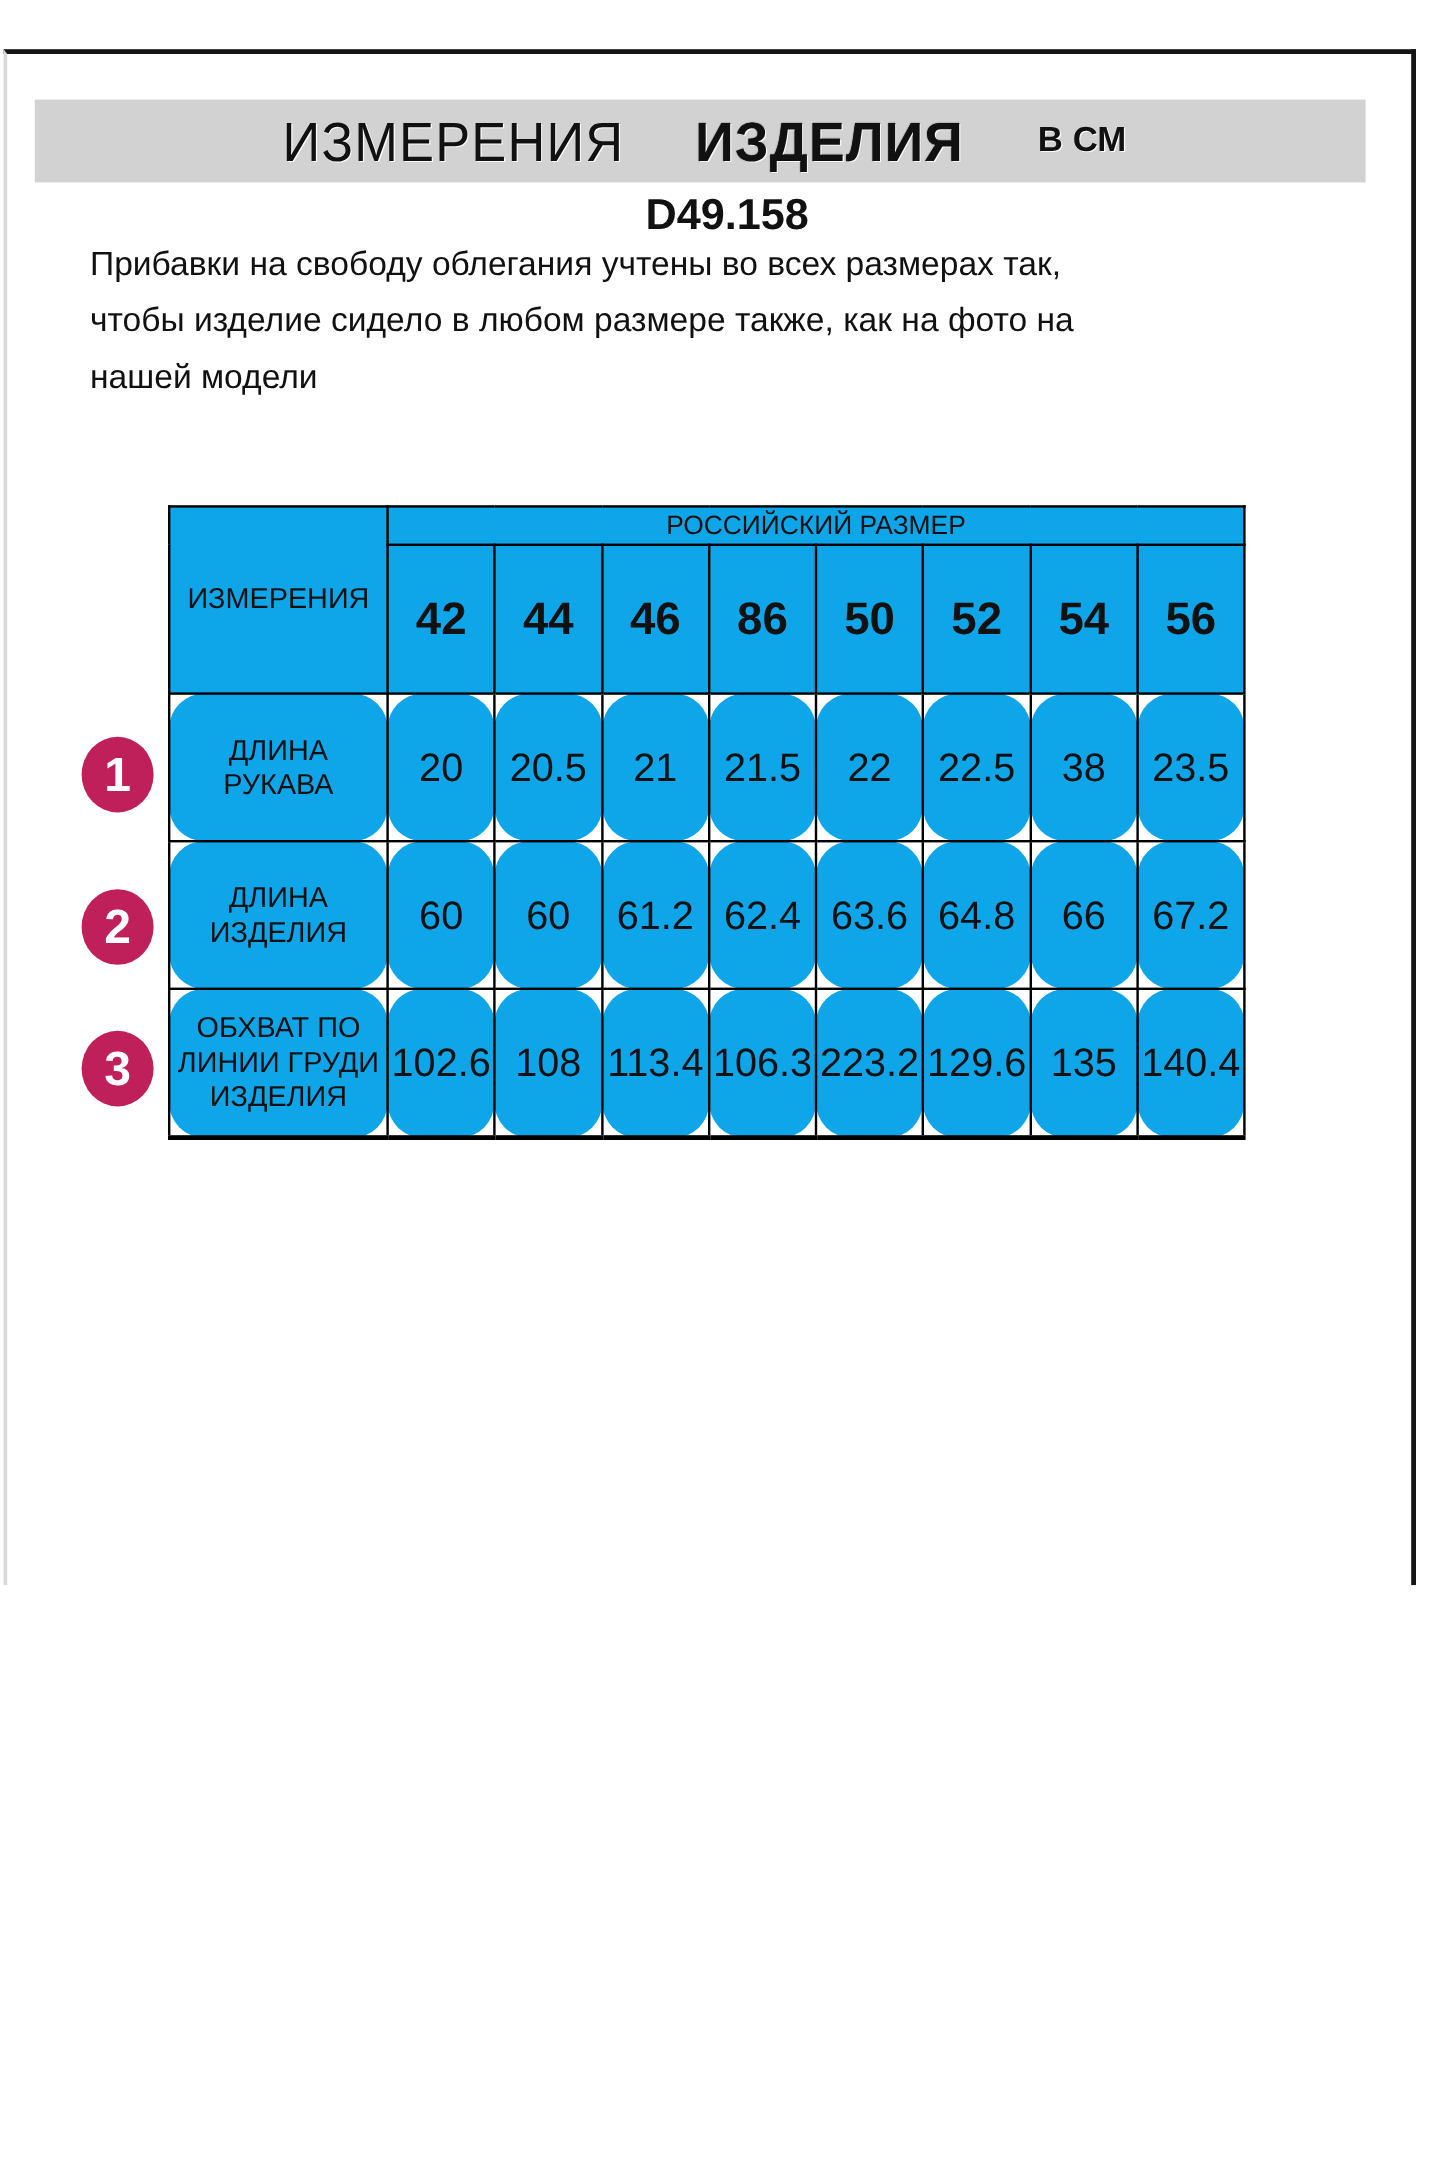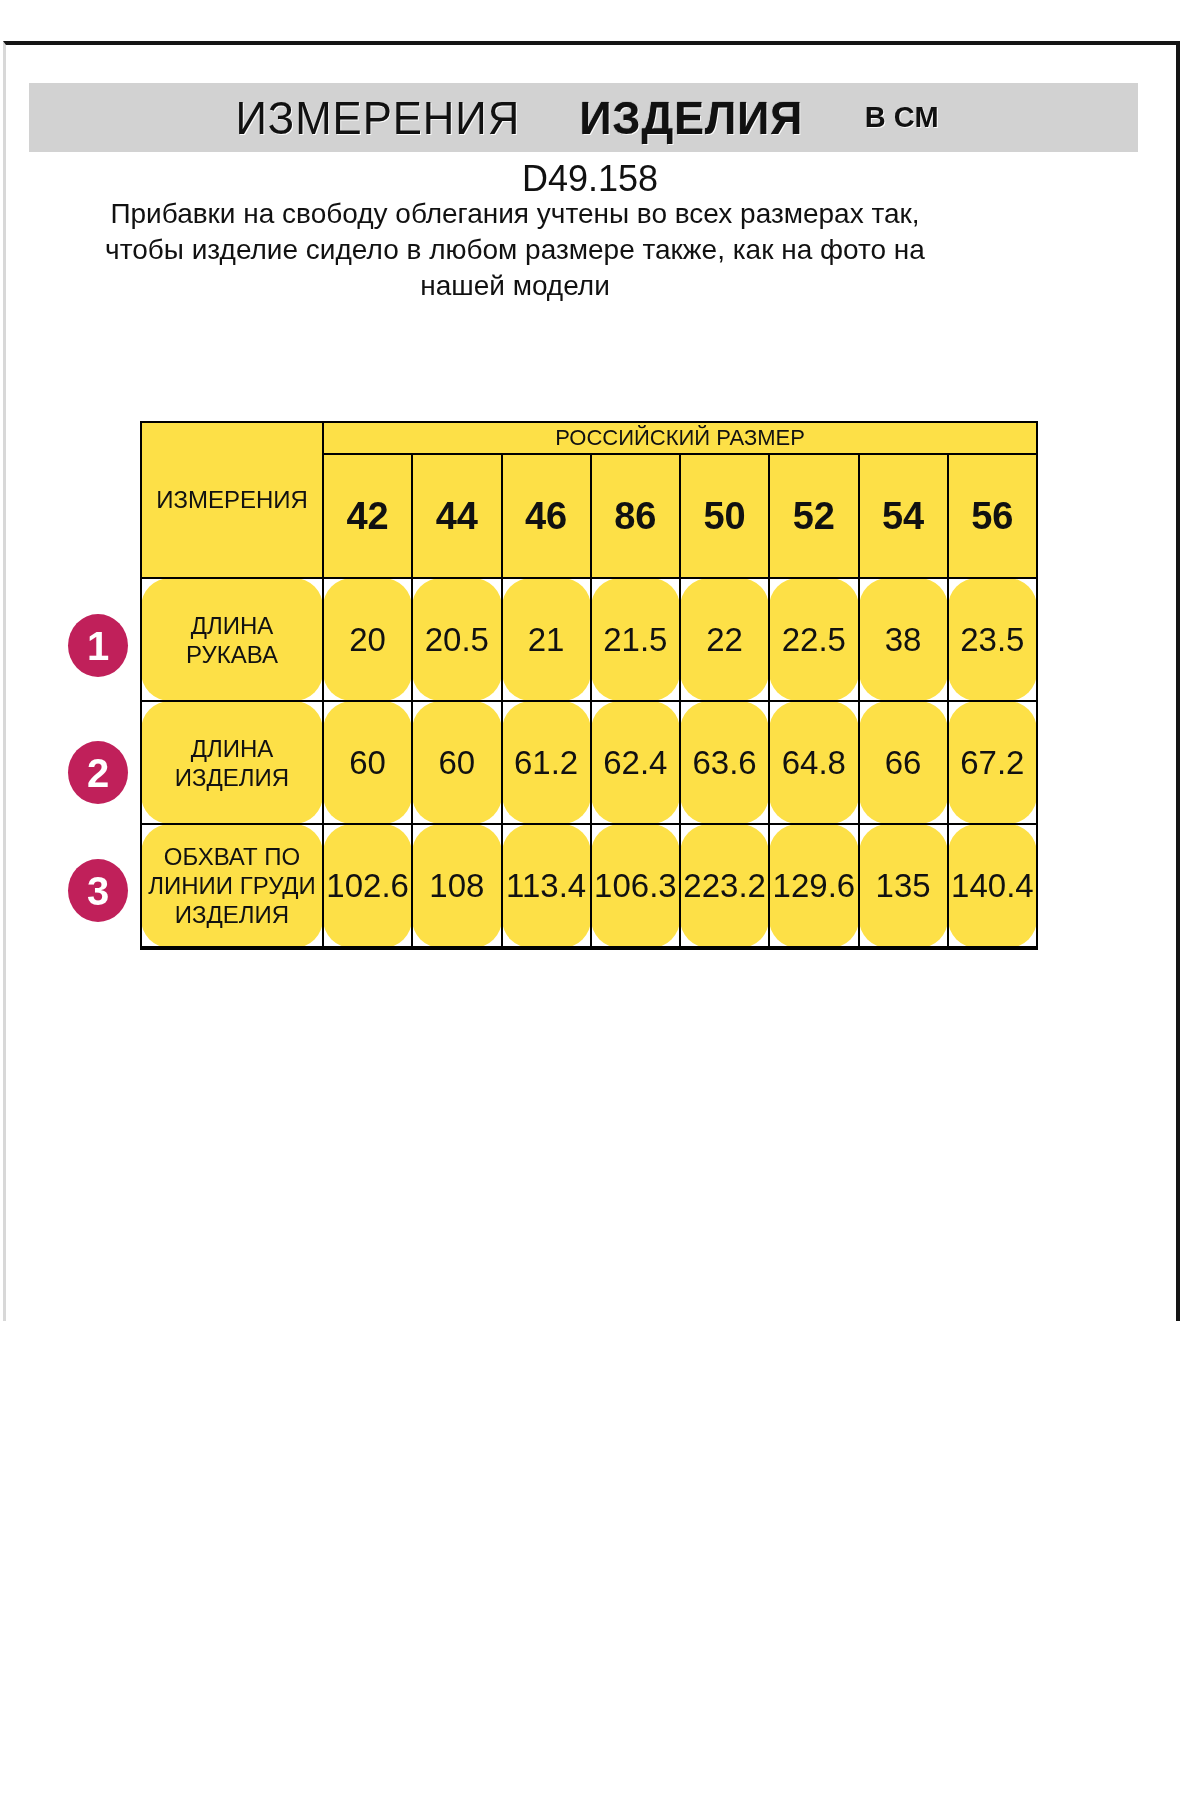--- a/index.html
+++ b/index.html
@@ -65,47 +65,48 @@
     margin-left: 58px;
     text-shadow: 1px 1px 0 rgba(255,255,255,0.9);
   }
   .product-code {
     position: absolute;
     left: 0;
     top: 158px;
     width: 1180px;
     text-align: center;
     font-size: 36px;
-    font-weight: 400;
+    font-weight: 700;
+    padding-left: 16px;
   }
   .description {
     position: absolute;
     left: 75px;
     top: 196px;
     width: 880px;
-    text-align: center;
+    text-align: left;
     font-size: 28px;
-    line-height: 36px;
+    line-height: 47px;
     font-weight: 400;
   }
   
   table.size-table {
     position: absolute;
     left: 140px;
     top: 421px;
     width: 898px;
     border-collapse: collapse;
     table-layout: fixed;
   }
   table.size-table td {
     border: 2px solid #000;
     text-align: center;
     vertical-align: middle;
     padding: 0;
-    background: #fde047;
+    background: #0ea5e9;
   }
   td.corner {
     width: 180px;
     font-size: 24px;
     border-bottom: 5px solid #000;
   }
   td.group {
     height: 30px;
     font-size: 22px;
     font-weight: 400;

